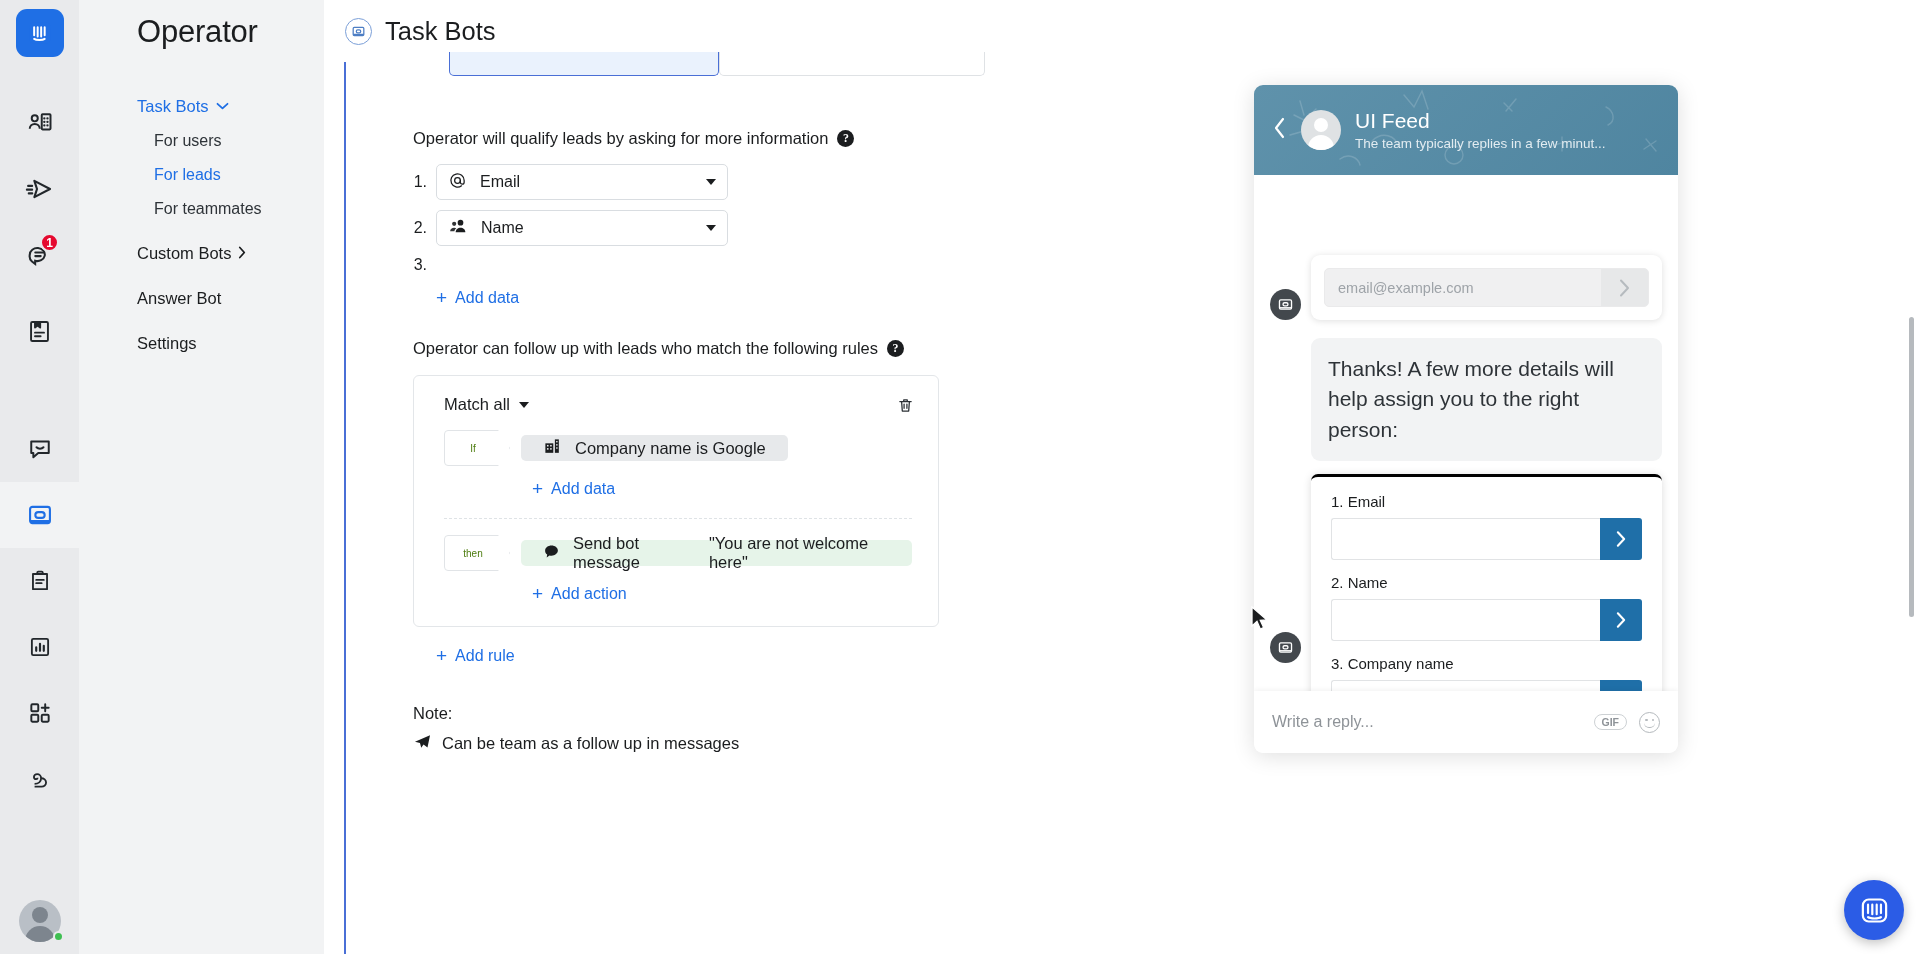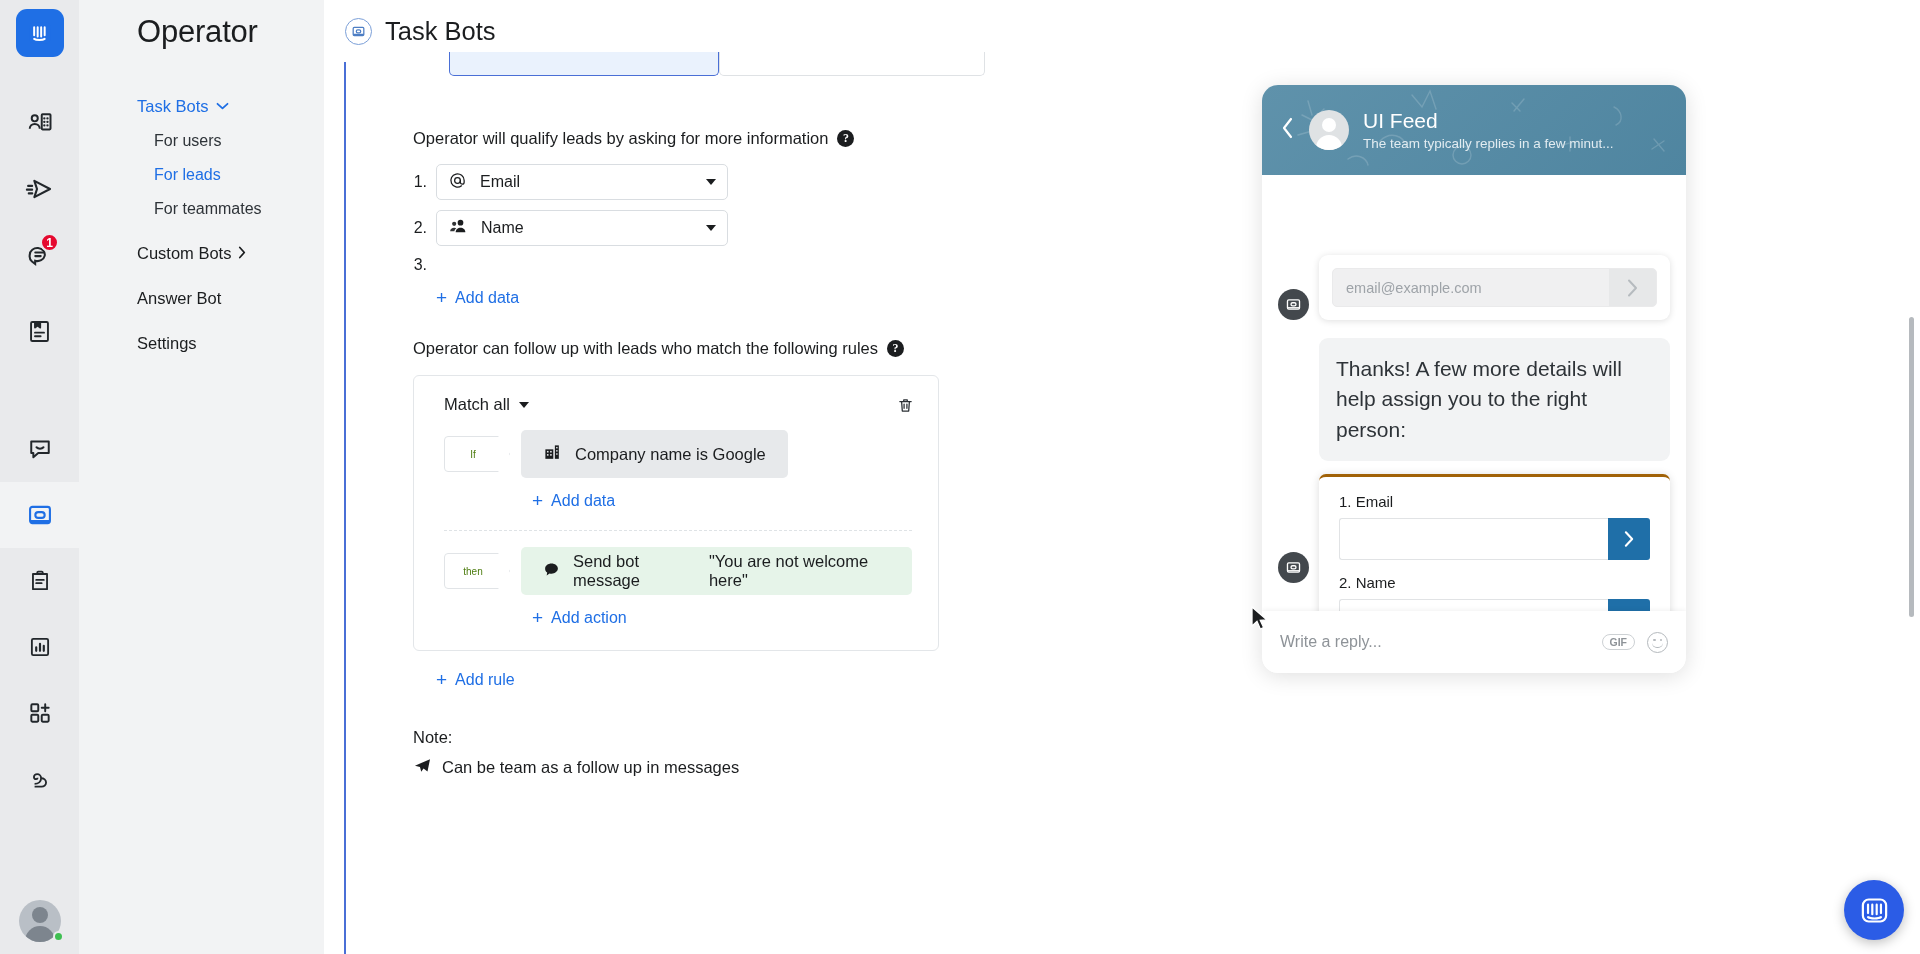--- a/index.html
+++ b/index.html
@@ -149,43 +149,43 @@
   .cond-row { display:flex; align-items:center; margin-top: 16px; }
   .tag {
     height: 36px; min-width: 66px; background:#fff; border:1px solid #e1e4e7;
     display:flex; align-items:center; justify-content:center;
     font-size: 10px; color:#4d7c0f; padding: 0 14px;
     border-radius: 4px 0 0 4px;
     clip-path: polygon(0 0, 82% 0, 100% 50%, 82% 100%, 0 100%);
     padding-right: 22px;
   }
   .chip {
-    height: 48px; display:flex; align-items:center; gap: 13px;
+    height: 26px; display:flex; align-items:center; gap: 13px;
     padding: 0 22px; border-radius: 5px; font-size: 16.5px; color:#1b1d1f;
     margin-left: 11px; cursor: pointer;
   }
   .chip.grey { background: #e7e9eb; }
   .chip.green { background: #e6f4e9; }
   .chip .quote { color:#1b1d1f; }
   .sub-add { margin-left: 88px; margin-top: 13px; }
   .divider { border-top: 1px dashed #dfe3e6; margin-top: 19px; }
 
   .note { margin-top: 38px; font-size: 16.5px; color: #1b1d1f; }
   .note-line { display:flex; align-items:center; gap: 10px; margin-top: 9px; }
 
   
   .preview {
     flex: 1 1 auto; position: relative; background: #ffffff;
   }
   .messenger {
     position: absolute; left: 28px; top: 23px;
-    width: 424px; height: 588px;
-    background: #fff; border-radius: 16px;
+    width: 424px; height: 668px;
+    background: #fff; border-radius: 9px;
     box-shadow: 0 3px 22px rgba(0,0,0,0.13);
-    overflow: hidden; display: flex; flex-direction: column; margin-left: 8px;
+    overflow: hidden; display: flex; flex-direction: column;
   }
   .m-header {
     height: 90px; background: linear-gradient(135deg,#5f92ab 0%, #4f85a0 100%);
     display: flex; align-items: center; gap: 14px; padding: 0 18px;
     position: relative; overflow: hidden; flex: 0 0 90px;
   }
   .m-header .doodle { position:absolute; inset:0; opacity:0.16; }
   .back-chev { color: #fff; font-size: 26px; font-weight: 300; line-height:1; cursor:pointer; z-index:2; }
   .m-avatar {
     width: 40px; height: 40px; border-radius: 50%; background:#dfe2e4;
@@ -215,21 +215,21 @@
   .input-pill .txt { flex:1 1 auto; display:flex; align-items:center; padding: 0 13px; color:#9ea3a8; font-size: 14.5px; }
   .input-pill .arrow { width: 47px; display:flex; align-items:center; justify-content:center; color:#b6bbbf; font-size: 19px; background:#e7e8e9; }
 
   .bubble {
     background:#f2f3f4; border-radius: 9px; padding: 16px 17px;
     font-size: 21px; color:#2e3338; line-height: 1.45;
     margin-top: 18px; margin-left: 41px;
   }
   .form-card {
     margin-top: 13px; margin-left: 41px; background:#fff;
-    border-top: 3px solid #a16207; border-radius: 7px;
+    border-top: 3px solid #000000; border-radius: 7px;
     box-shadow: 0 1px 9px rgba(0,0,0,0.14); padding: 16px 20px 18px 20px;
   }
   .f-label { font-size: 15px; color:#1b1d1f; }
   .f-input { display:flex; height: 42px; margin-top: 8px; margin-bottom: 14px; }
   .f-input .box { flex:1 1 auto; border:1px solid #e1e3e5; border-right:none; border-radius: 3px 0 0 3px; background:#fff; }
   .f-input .go { width: 42px; background:#1f6fa8; color:#fff; display:flex;align-items:center;justify-content:center; font-size: 19px; border-radius: 0 3px 3px 0; cursor:pointer;}
 
   .m-foot {
     height: 62px; flex: 0 0 62px; background:#fff; display:flex; align-items:center;
     padding: 0 18px; gap: 12px; box-shadow: 0 -1px 5px rgba(0,0,0,0.06); z-index: 5;

